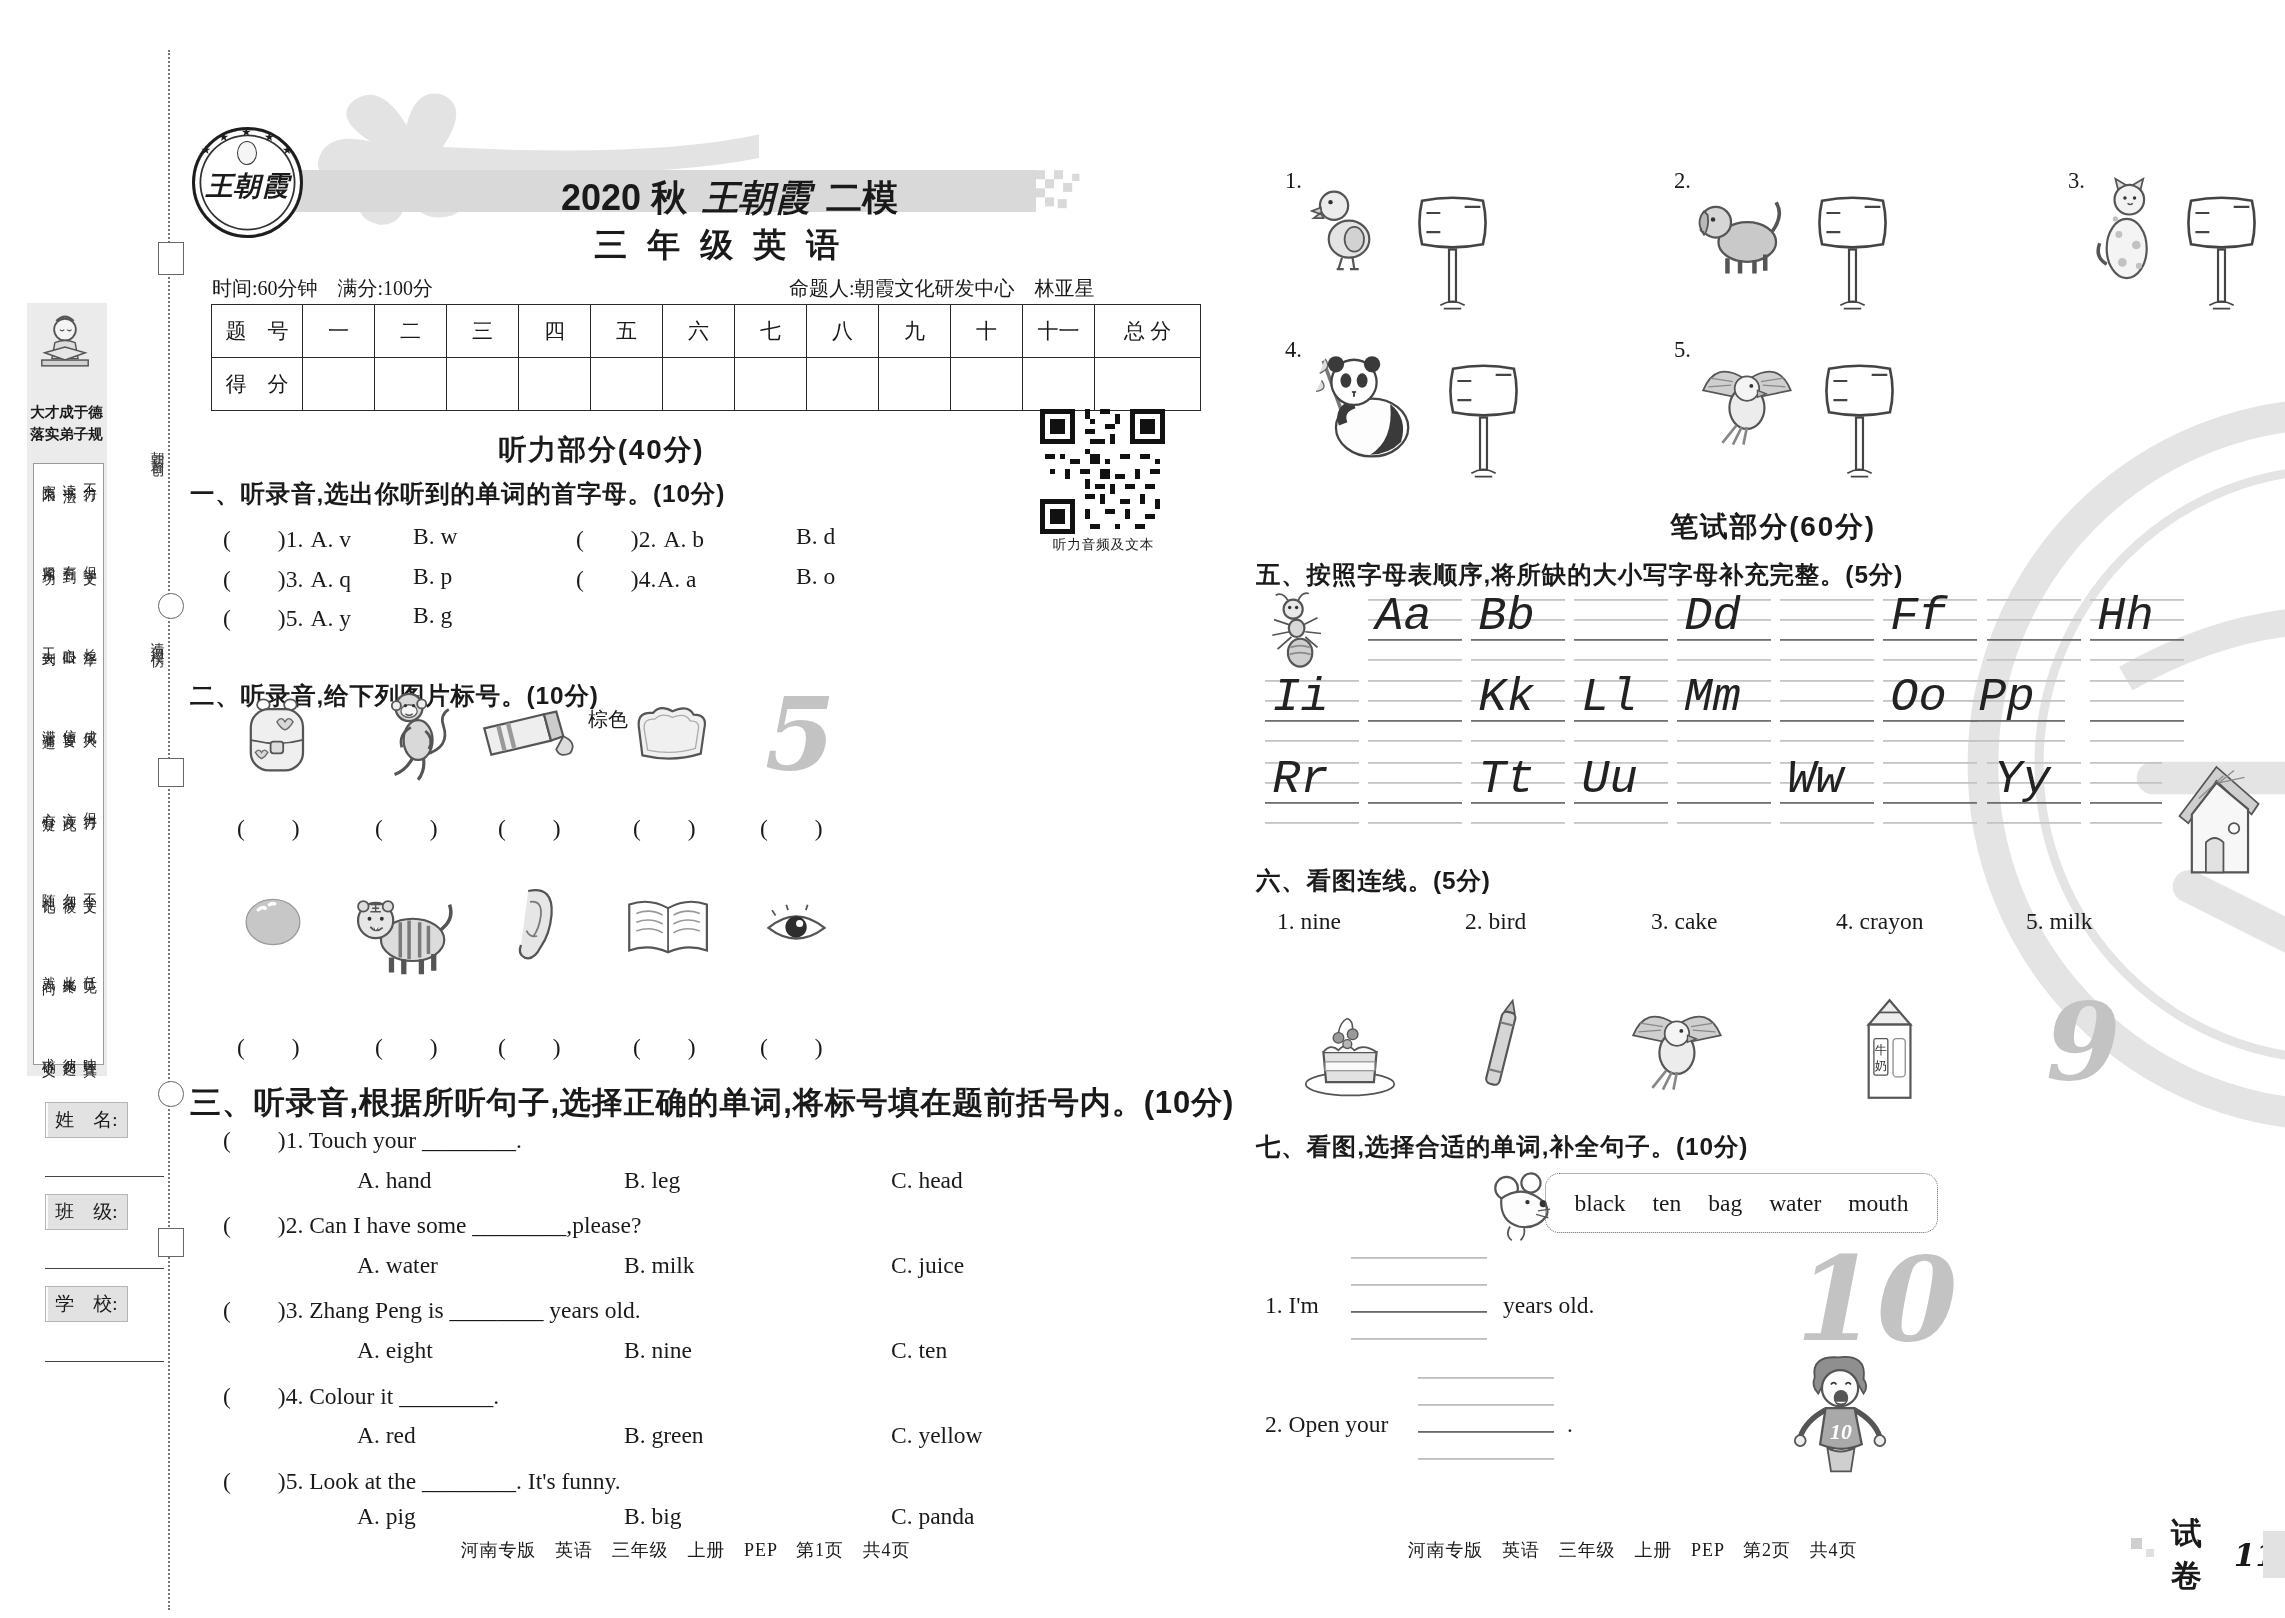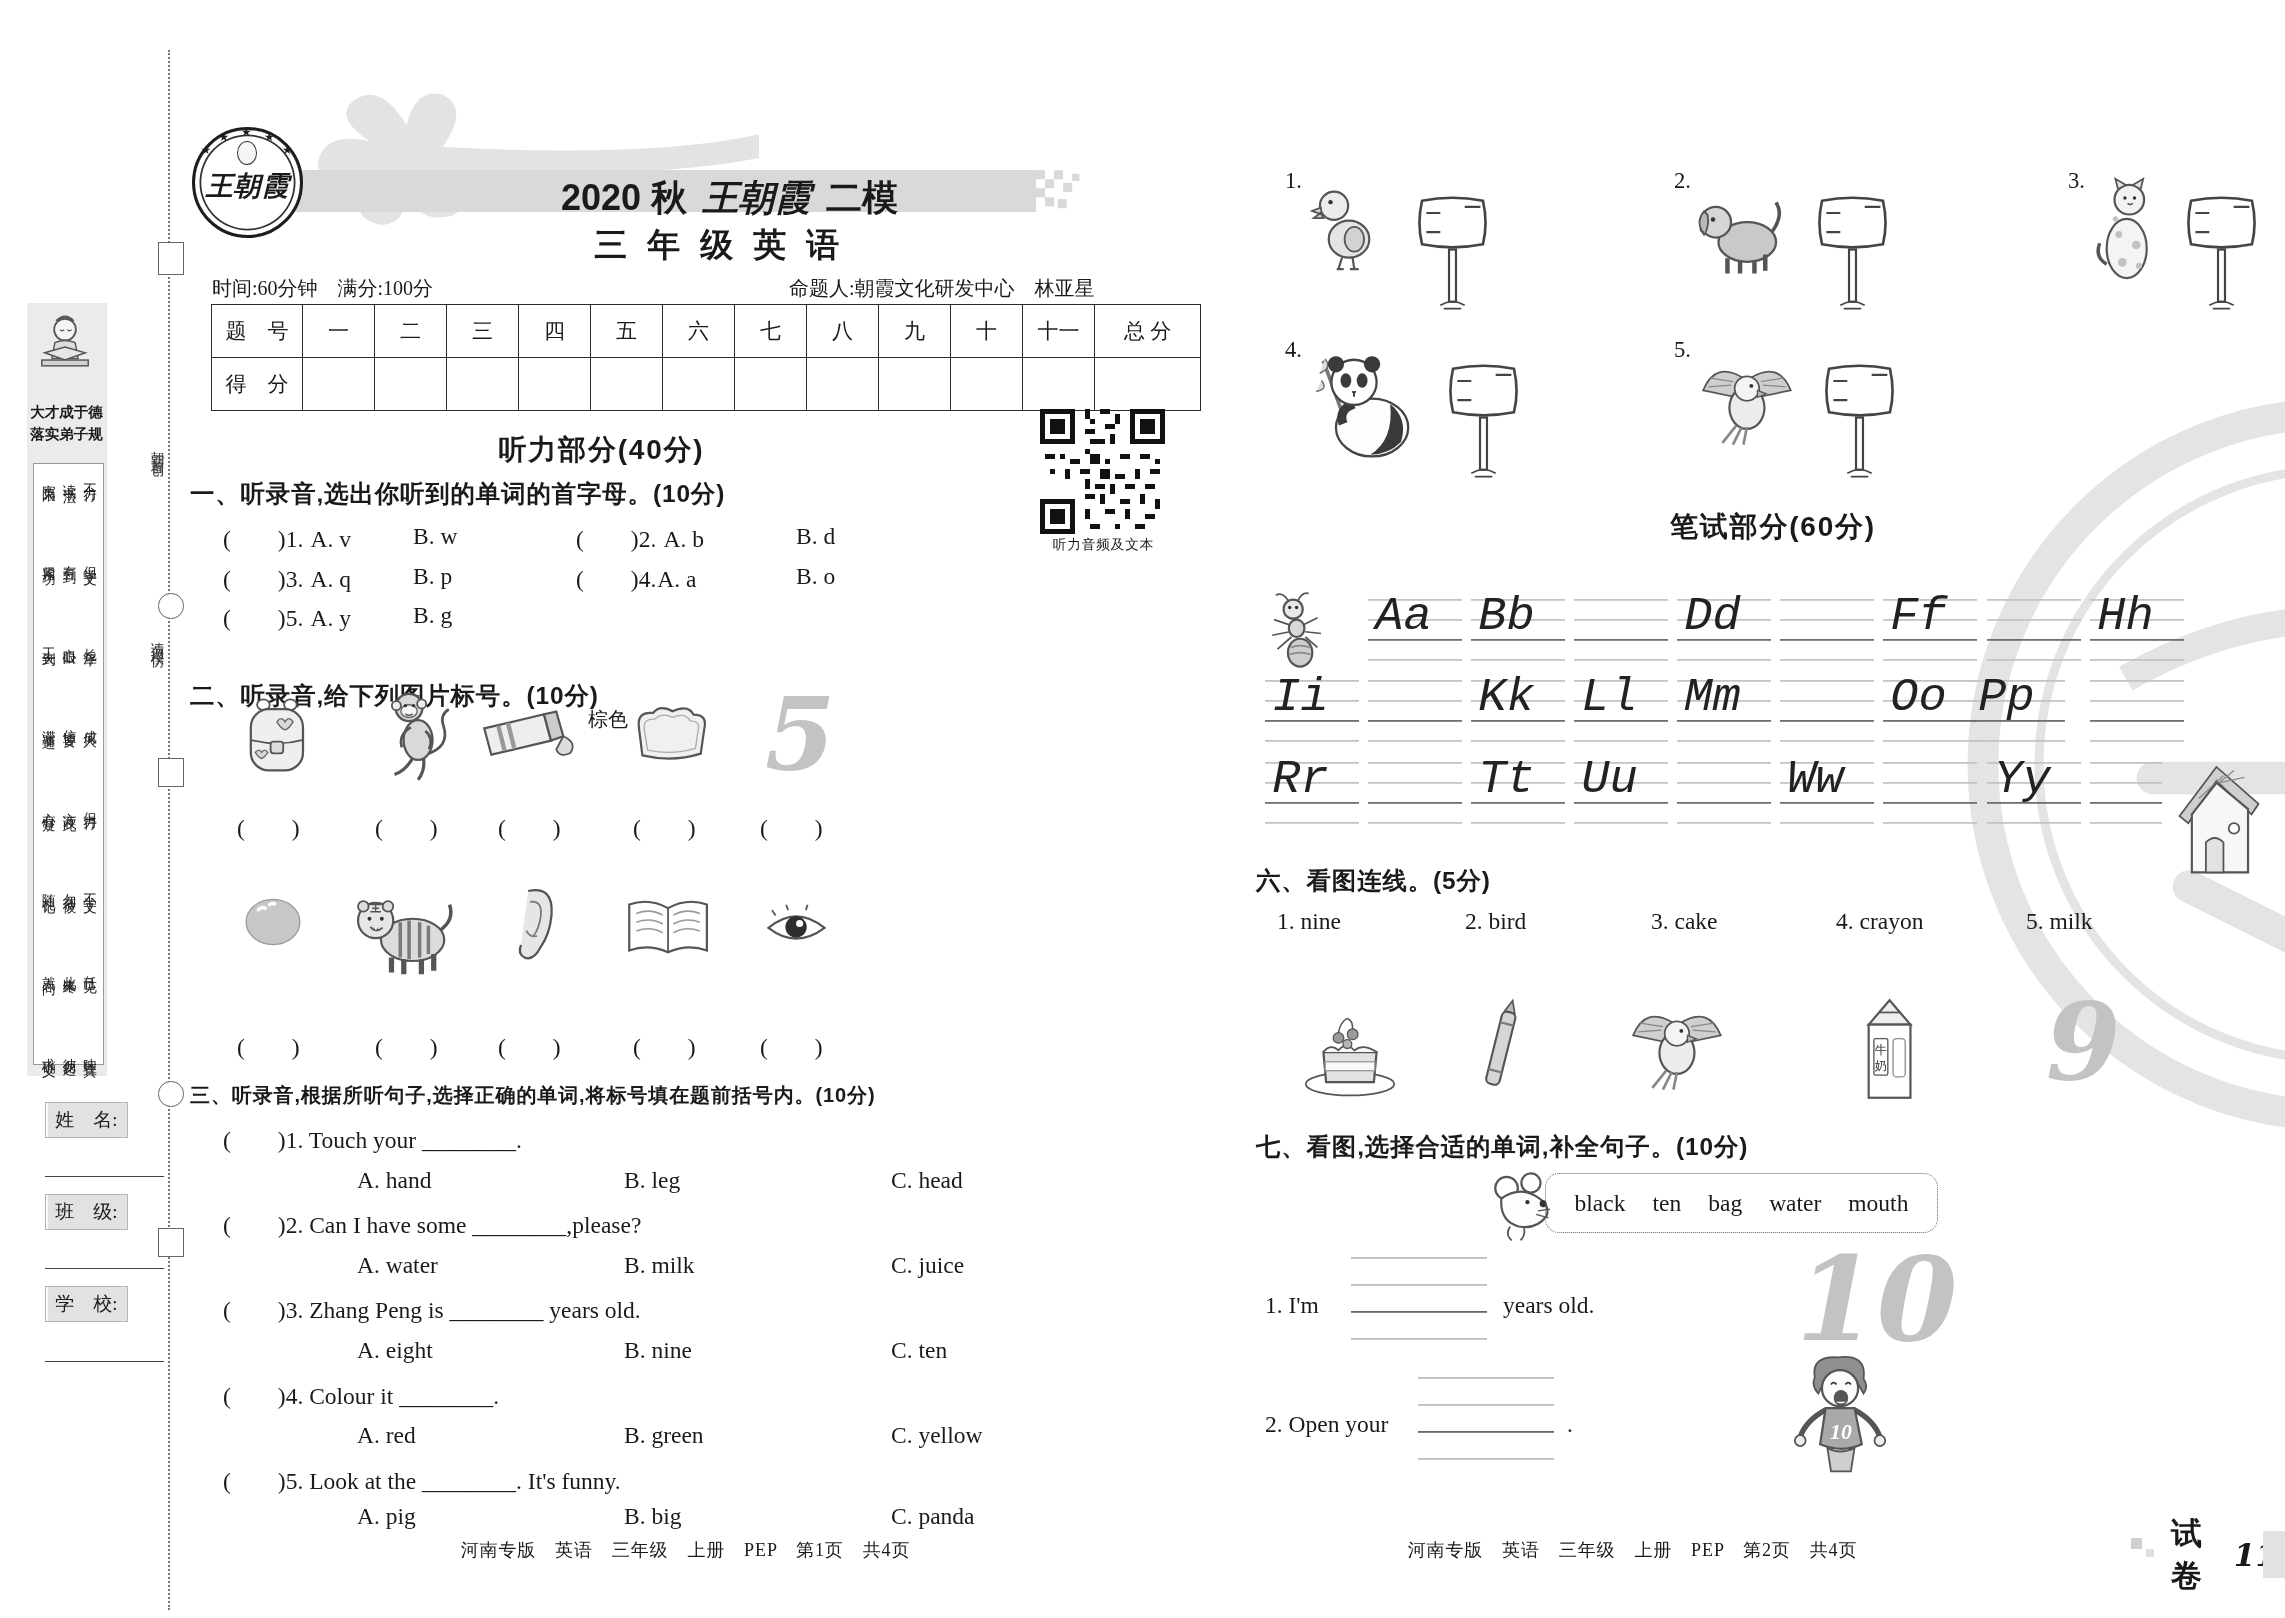--- a/index.html
+++ b/index.html
@@ -506,21 +506,21 @@
     </svg>
   <svg class="abs" style="left:763px;top:903px" width="67" height="49" viewBox="0 0 75 55">
       <use href="#eye"></use>
     </svg>
   <div class="abs opt" style="left:237px;top:1031px">(　　)</div>
   <div class="abs opt" style="left:375px;top:1031px">(　　)</div>
   <div class="abs opt" style="left:498px;top:1031px">(　　)</div>
   <div class="abs opt" style="left:633px;top:1031px">(　　)</div>
   <div class="abs opt" style="left:760px;top:1031px">(　　)</div>
 
-  <div class="abs sec-title hei" style="left:190px;top:1082px;font-size:20px">三、听录音,根据所听句子,选择正确的单词,将标号填在题前括号内。(10分)</div>
+  <div class="abs sec-title hei" style="left:190px;top:1082px;font-size:31px">三、听录音,根据所听句子,选择正确的单词,将标号填在题前括号内。(10分)</div>
   <div class="abs opt" style="left:223px;top:1124px"><span>(　　)</span><span>1. Touch your ________.</span></div>
   <div class="abs opt" style="left:357px;top:1167px">A. hand</div>
   <div class="abs opt" style="left:624px;top:1167px">B. leg</div>
   <div class="abs opt" style="left:891px;top:1167px">C. head</div>
   <div class="abs opt" style="left:223px;top:1209px"><span>(　　)</span><span>2. Can I have some ________,please?</span></div>
   <div class="abs opt" style="left:357px;top:1252px">A. water</div>
   <div class="abs opt" style="left:624px;top:1252px">B. milk</div>
   <div class="abs opt" style="left:891px;top:1252px">C. juice</div>
   <div class="abs opt" style="left:223px;top:1294px"><span>(　　)</span><span>3. Zhang Peng is ________ years old.</span></div>
   <div class="abs opt" style="left:357px;top:1337px">A. eight</div>
@@ -568,20 +568,21 @@
   <div class="abs num-label" style="left:1674px;top:337px">5.</div>
   <svg class="abs" style="left:1696px;top:357px" width="101" height="92" viewBox="0 0 115 105">
       <use href="#birdy"></use>
     </svg>
   <svg class="abs" style="left:1816px;top:360px" width="87" height="122" viewBox="0 0 100 140">
       <use href="#sgn"></use>
     </svg>
 
   <div class="abs part-title hei" style="left:1619px;top:508px;width:308px">笔试部分(60分)</div>
 
+  <div class="abs sec-title hei" style="left:1256px;top:559px">五、按照字母表顺序,将所缺的大小写字母补充完整。(5分)</div>
   <svg class="abs" style="left:1266px;top:590px" width="63" height="87" viewBox="0 0 70 100">
       <use href="#ant"></use>
     </svg>
 
   <div class="abs fourline" style="left:1368px;top:599px;width:94px">
       <span class="letter">Aa</span>
     </div>
   <div class="abs fourline" style="left:1471px;top:599px;width:94px">
       <span class="letter">Bb</span>
     </div>

